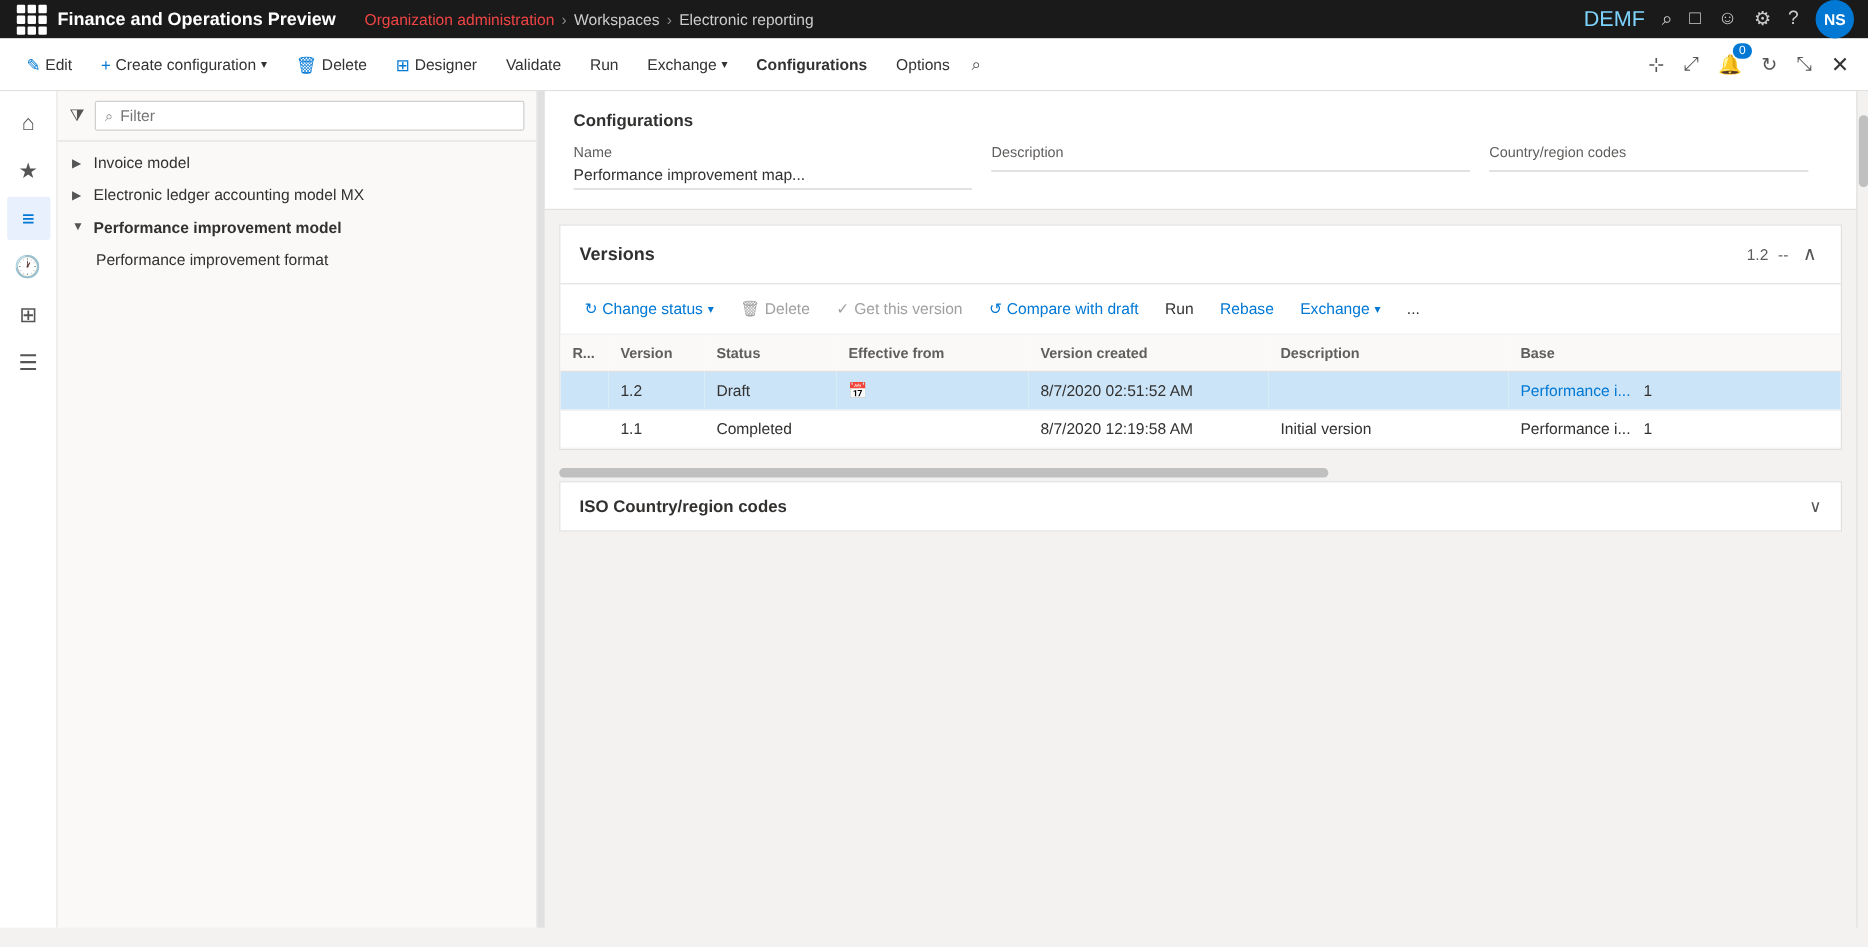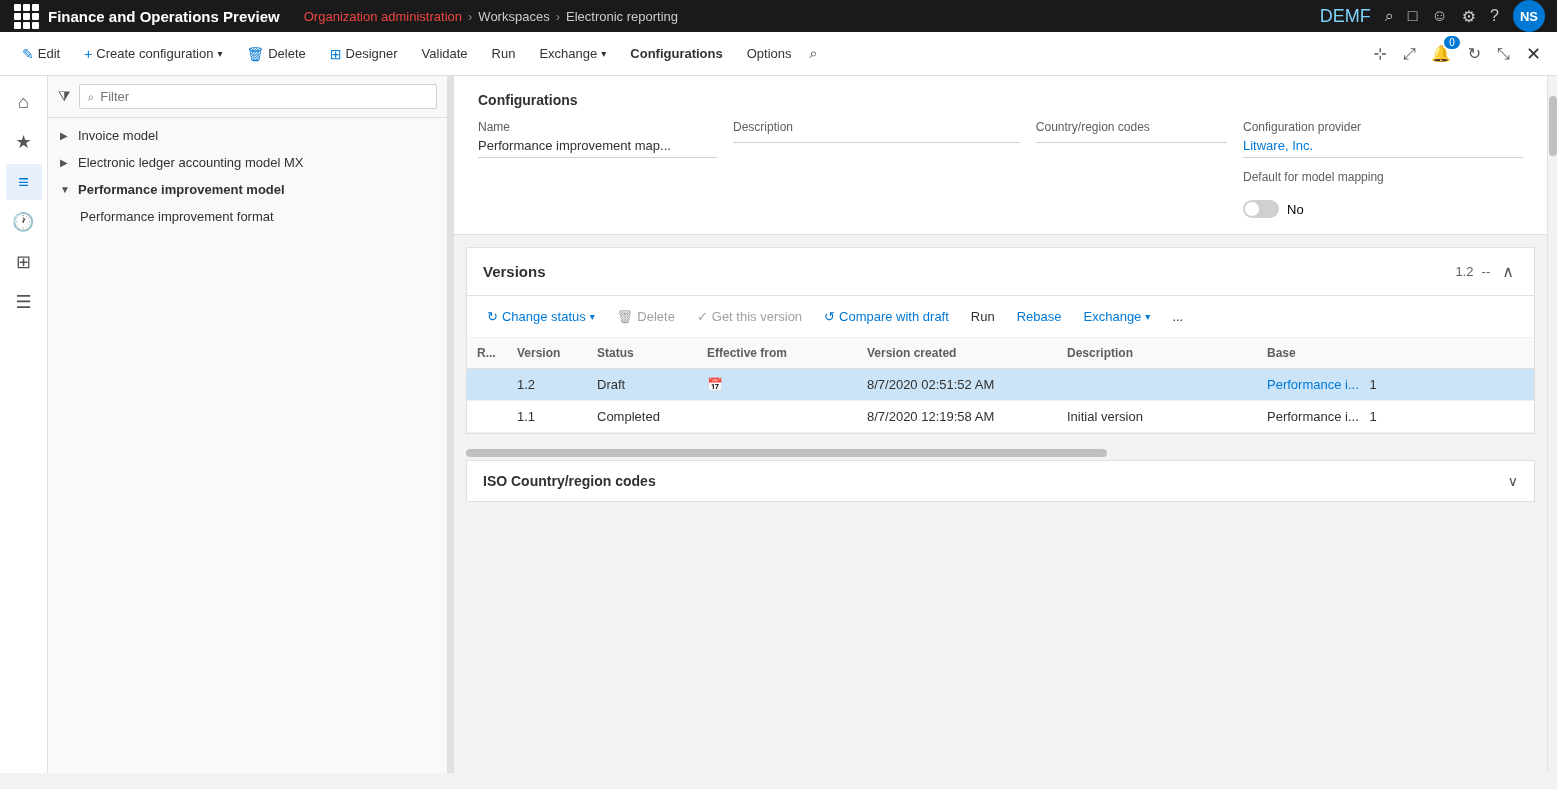--- a/index.html
+++ b/index.html
@@ -258,35 +258,20 @@
           <div class="config-field-label">Name</div>
           <div class="config-field-value">Performance improvement map...</div>
         </div>
         <div class="config-field" style="flex:1.2;">
           <div class="config-field-label">Description</div>
           <div class="config-field-value"></div>
         </div>
         <div class="config-field" style="flex:0.8;">
           <div class="config-field-label">Country/region codes</div>
           <div class="config-field-value"></div>
-        </div>
-        <div class="config-provider">
-          <div class="config-field-label">Configuration provider</div>
-          <div class="config-field-value">
-            <span class="link-cell">Litware, Inc.</span>
-          </div>
-          <div class="config-toggle-row">
-            <div class="config-field-label">Default for model mapping</div>
-          </div>
-          <div class="config-toggle-row">
-            <div class="toggle">
-              <div class="toggle-knob"></div>
-            </div>
-            <span>No</span>
-          </div>
         </div>
       </div>
     </div>
 
     <div class="versions-section">
       <div class="versions-header">
         <span class="versions-title">Versions</span>
         <span class="versions-info">1.2</span>
         <span class="versions-info">--</span>
         <button class="ab-icon-btn" style="font-size:16px;">∧</button>

